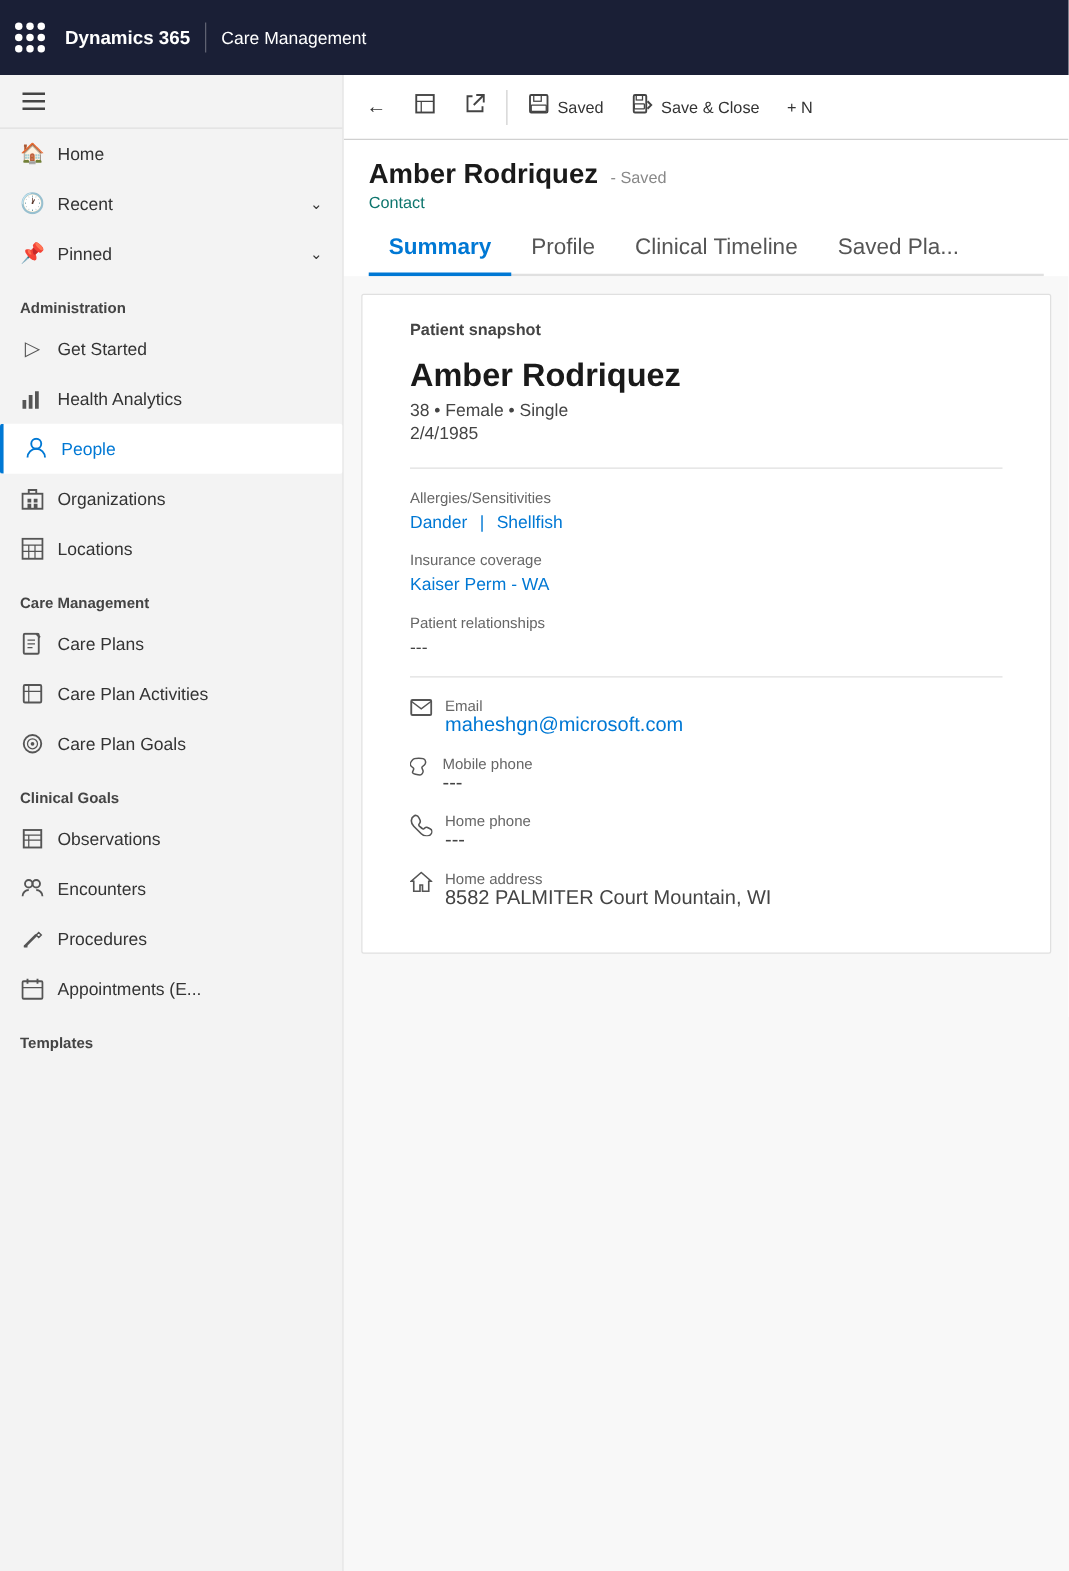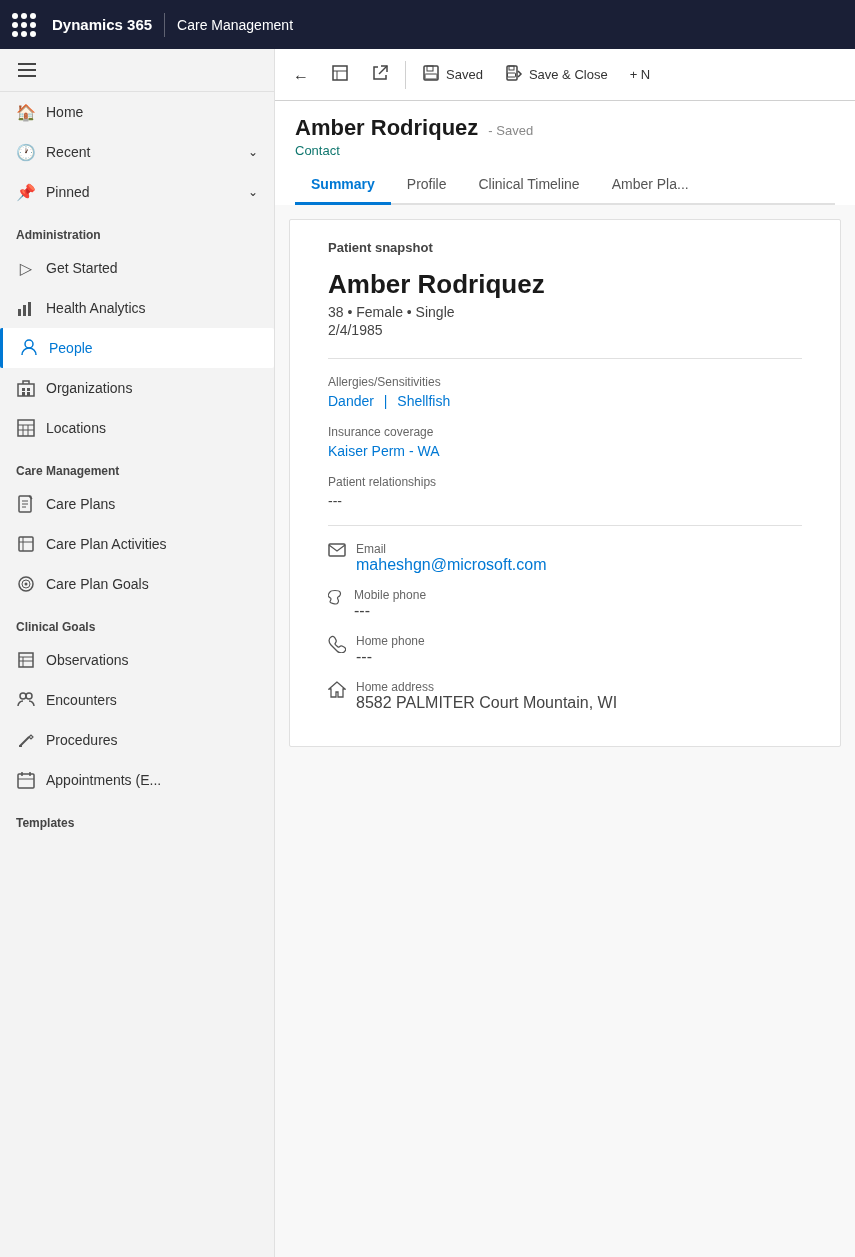--- a/index.html
+++ b/index.html
@@ -2,21 +2,21 @@
 <html><head>
   <meta charset="utf-8">
   <style>
     * { box-sizing: border-box; margin: 0; padding: 0; }
     body { font-family: 'Segoe UI', sans-serif; font-size: 14px; display: flex; flex-direction: column; height: 1257px; width: 855px; overflow: hidden; background: #fff; }
 
     
     .top-bar {
       background: #1a1f36;
       color: #fff;
-      height: 49px;
+      height: 60px;
       display: flex;
       align-items: center;
       padding: 0 12px;
       gap: 12px;
       flex-shrink: 0;
     }
     .top-bar-dots {
       display: grid;
       grid-template-columns: repeat(3,6px);
       gap: 3px;
@@ -124,21 +124,21 @@
 
     
     .tabs {
       display: flex;
       border-bottom: 2px solid #e0e0e0;
       gap: 0;
     }
     .tab {
       padding: 10px 16px;
       cursor: pointer;
-      font-size: 14px;
+      font-size: 18px;
       color: #555;
       border-bottom: 3px solid transparent;
       margin-bottom: -2px;
       white-space: nowrap;
     }
     .tab.active {
       color: #0078d4;
       font-weight: 600;
       border-bottom: 3px solid #0078d4;
     }
@@ -444,21 +444,21 @@
         <div class="tab active">
           <span>Summary</span>
         </div>
         <div class="tab">
           <span>Profile</span>
         </div>
         <div class="tab">
           <span>Clinical Timeline</span>
         </div>
         <div class="tab">
-          <span>Amber Pla...</span>
+          <span>Saved Pla...</span>
         </div>
       </div>
     </div>
 
     <div class="content-scroll">
       <div class="snapshot-card">
         <div class="snapshot-label">Patient snapshot</div>
         <div class="patient-name-large">Amber Rodriquez</div>
         <div class="patient-demo">38 • Female • Single</div>
         <div class="patient-dob">2/4/1985</div>

